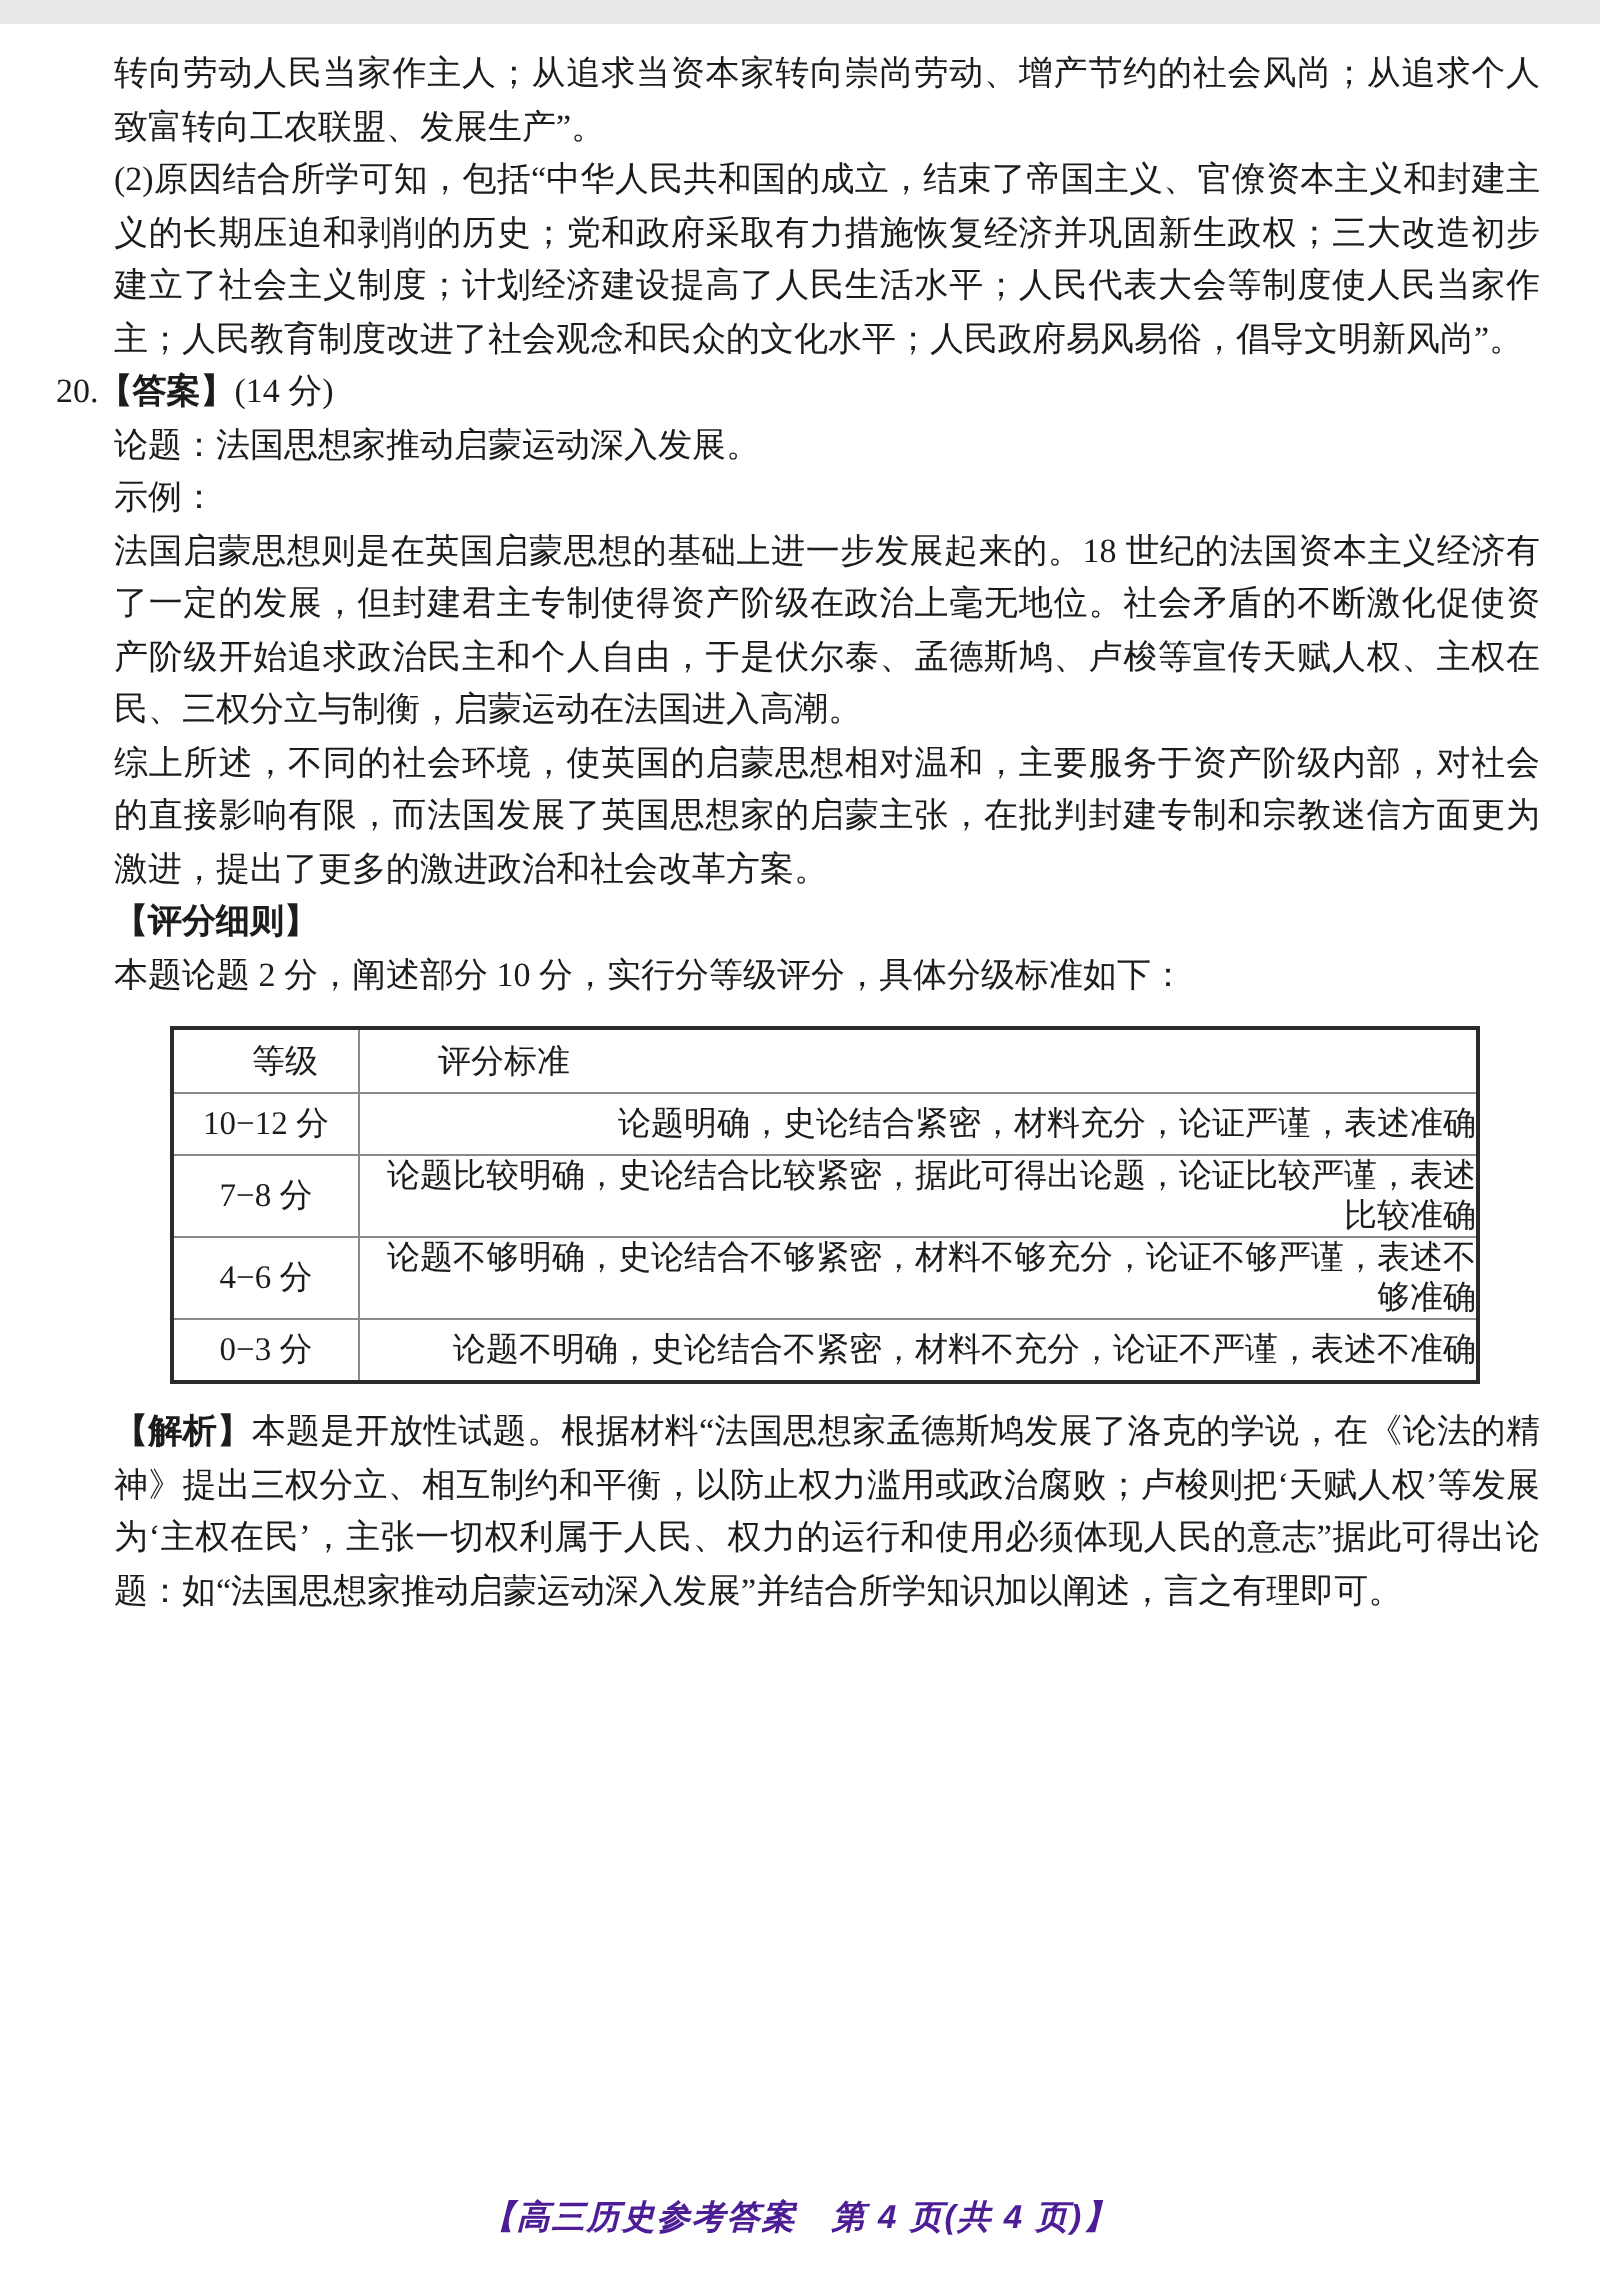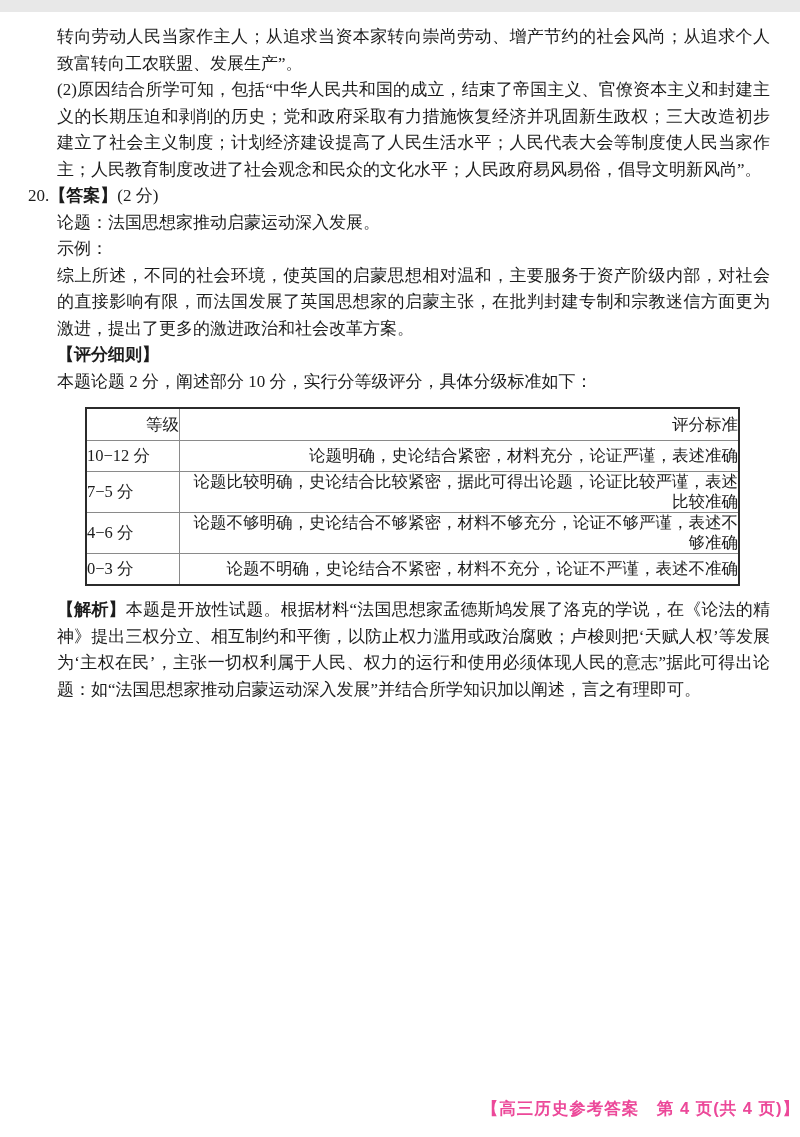--- a/index.html
+++ b/index.html
@@ -37,79 +37,82 @@
     line-height:20px;
   }
   table.rubric th, table.rubric td{
     border:1px solid #8a8a8a;
     padding:0;
   }
   table.rubric{border:2px solid #2b2b2b;}
   table.rubric th{
     font-weight:400;
     height:31px;
-    text-align:right;
+    text-align:left;
     padding-left:39px;
   }
   table.rubric td.grade-cell{
     width:92px;
     height:30px;
+    text-align:center;
   }
   table.rubric td.criteria-cell{
     padding-left:13px;
     text-align:right;
   }
   .footer{
     position:absolute;
     top:1086px;left:0;right:0;
-    text-align:right;
+    text-align:center;
     font-size:16.5px;
     letter-spacing:1px;
-    color:#ec4899;
+    color:#4c1d95;
+    font-style:italic;
   }
 </style>
 </head>
 <body>
 
 <div class="page">
   <div class="content">
 
     <p>转向劳动人民当家作主人；从追求当资本家转向崇尚劳动、增产节约的社会风尚；从追求个人致富转向工农联盟、发展生产”。</p>
 
     <p>(2)原因结合所学可知，包括“中华人民共和国的成立，结束了帝国主义、官僚资本主义和封建主义的长期压迫和剥削的历史；党和政府采取有力措施恢复经济并巩固新生政权；三大改造初步建立了社会主义制度；计划经济建设提高了人民生活水平；人民代表大会等制度使人民当家作主；人民教育制度改进了社会观念和民众的文化水平；人民政府易风易俗，倡导文明新风尚”。</p>
 
     <div>
-      <p class="q-header"><span>20.</span><span class="heiti">【答案】</span><span>(2 分)</span></p>
+      <p class="q-header"><span>20.</span><span class="heiti">【答案】</span><span>(14 分)</span></p>
 
       <p>论题：法国思想家推动启蒙运动深入发展。</p>
 
       <p>示例：</p>
 
 
+      <p>法国启蒙思想则是在英国启蒙思想的基础上进一步发展起来的。18 世纪的法国资本主义经济有了一定的发展，但封建君主专制使得资产阶级在政治上毫无地位。社会矛盾的不断激化促使资产阶级开始追求政治民主和个人自由，于是伏尔泰、孟德斯鸠、卢梭等宣传天赋人权、主权在民、三权分立与制衡，启蒙运动在法国进入高潮。</p>
 
       <p>综上所述，不同的社会环境，使英国的启蒙思想相对温和，主要服务于资产阶级内部，对社会的直接影响有限，而法国发展了英国思想家的启蒙主张，在批判封建专制和宗教迷信方面更为激进，提出了更多的激进政治和社会改革方案。</p>
 
       <p class="heiti rubric-heading">【评分细则】</p>
 
       <p>本题论题 2 分，阐述部分 10 分，实行分等级评分，具体分级标准如下：</p>
 
       <table class="rubric">
         <thead>
           <tr>
             <th>等级</th>
             <th>评分标准</th>
           </tr>
         </thead>
         <tbody>
             <tr>
               <td class="grade-cell">10−12 分</td>
               <td class="criteria-cell">论题明确，史论结合紧密，材料充分，论证严谨，表述准确</td>
             </tr>
             <tr>
-              <td class="grade-cell">7−5 分</td>
+              <td class="grade-cell">7−8 分</td>
               <td class="criteria-cell">论题比较明确，史论结合比较紧密，据此可得出论题，论证比较严谨，表述比较准确</td>
             </tr>
             <tr>
               <td class="grade-cell">4−6 分</td>
               <td class="criteria-cell">论题不够明确，史论结合不够紧密，材料不够充分，论证不够严谨，表述不够准确</td>
             </tr>
             <tr>
               <td class="grade-cell">0−3 分</td>
               <td class="criteria-cell">论题不明确，史论结合不紧密，材料不充分，论证不严谨，表述不准确</td>
             </tr>

